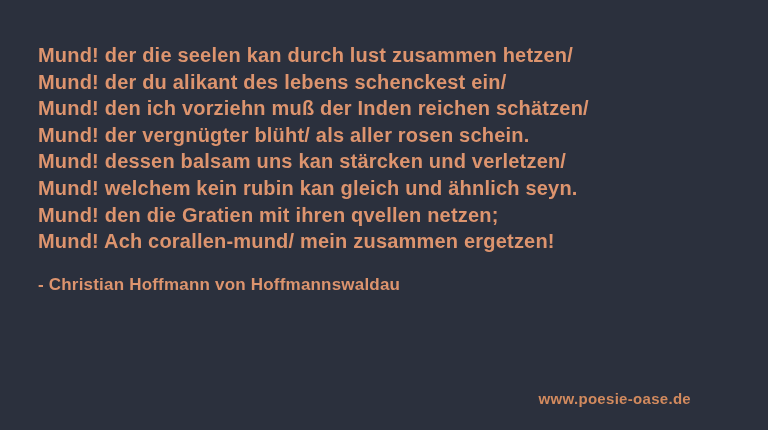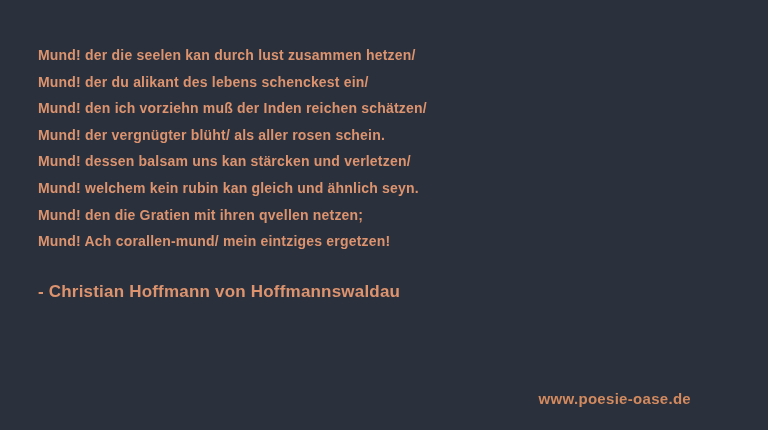--- a/index.html
+++ b/index.html
@@ -21,29 +21,29 @@
     right: 30px;
   }
   .title {
     margin: 0 0 17px 0;
     font-size: 29px;
     font-weight: 700;
     letter-spacing: 0.4px;
     color: #d68a58;
   }
   .poem-line {
-    font-size: 14px;
+    font-size: 20px;
     line-height: 26.6px;
     font-weight: 600;
     letter-spacing: 0.2px;
     color: #dd946e;
     white-space: nowrap;
   }
   .attribution {
-    margin-top: 27px;
+    margin-top: 20px;
     font-size: 17px;
     font-weight: 700;
     letter-spacing: 0.2px;
     color: #dd946e;
   }
   .website {
     position: absolute;
     right: 77px;
     bottom: 23px;
     font-size: 15px;
@@ -57,18 +57,18 @@
 
 <div class="card">
   <div>
     <div class="poem-line">Mund! der die seelen kan durch lust zusammen hetzen/</div>
     <div class="poem-line">Mund! der du alikant des lebens schenckest ein/</div>
     <div class="poem-line">Mund! den ich vorziehn muß der Inden reichen schätzen/</div>
     <div class="poem-line">Mund! der vergnügter blüht/ als aller rosen schein.</div>
     <div class="poem-line">Mund! dessen balsam uns kan stärcken und verletzen/</div>
     <div class="poem-line">Mund! welchem kein rubin kan gleich und ähnlich seyn.</div>
     <div class="poem-line">Mund! den die Gratien mit ihren qvellen netzen;</div>
-    <div class="poem-line">Mund! Ach corallen-mund/ mein eintziges ergetzen!</div>
+    <div class="poem-line">Mund! Ach corallen-mund/ mein zusammen ergetzen!</div>
   </div>
   <div class="attribution">- Christian Hoffmann von Hoffmannswaldau</div>
 </div>
 
 <div class="website">www.poesie-oase.de</div>
 
 </body></html>

